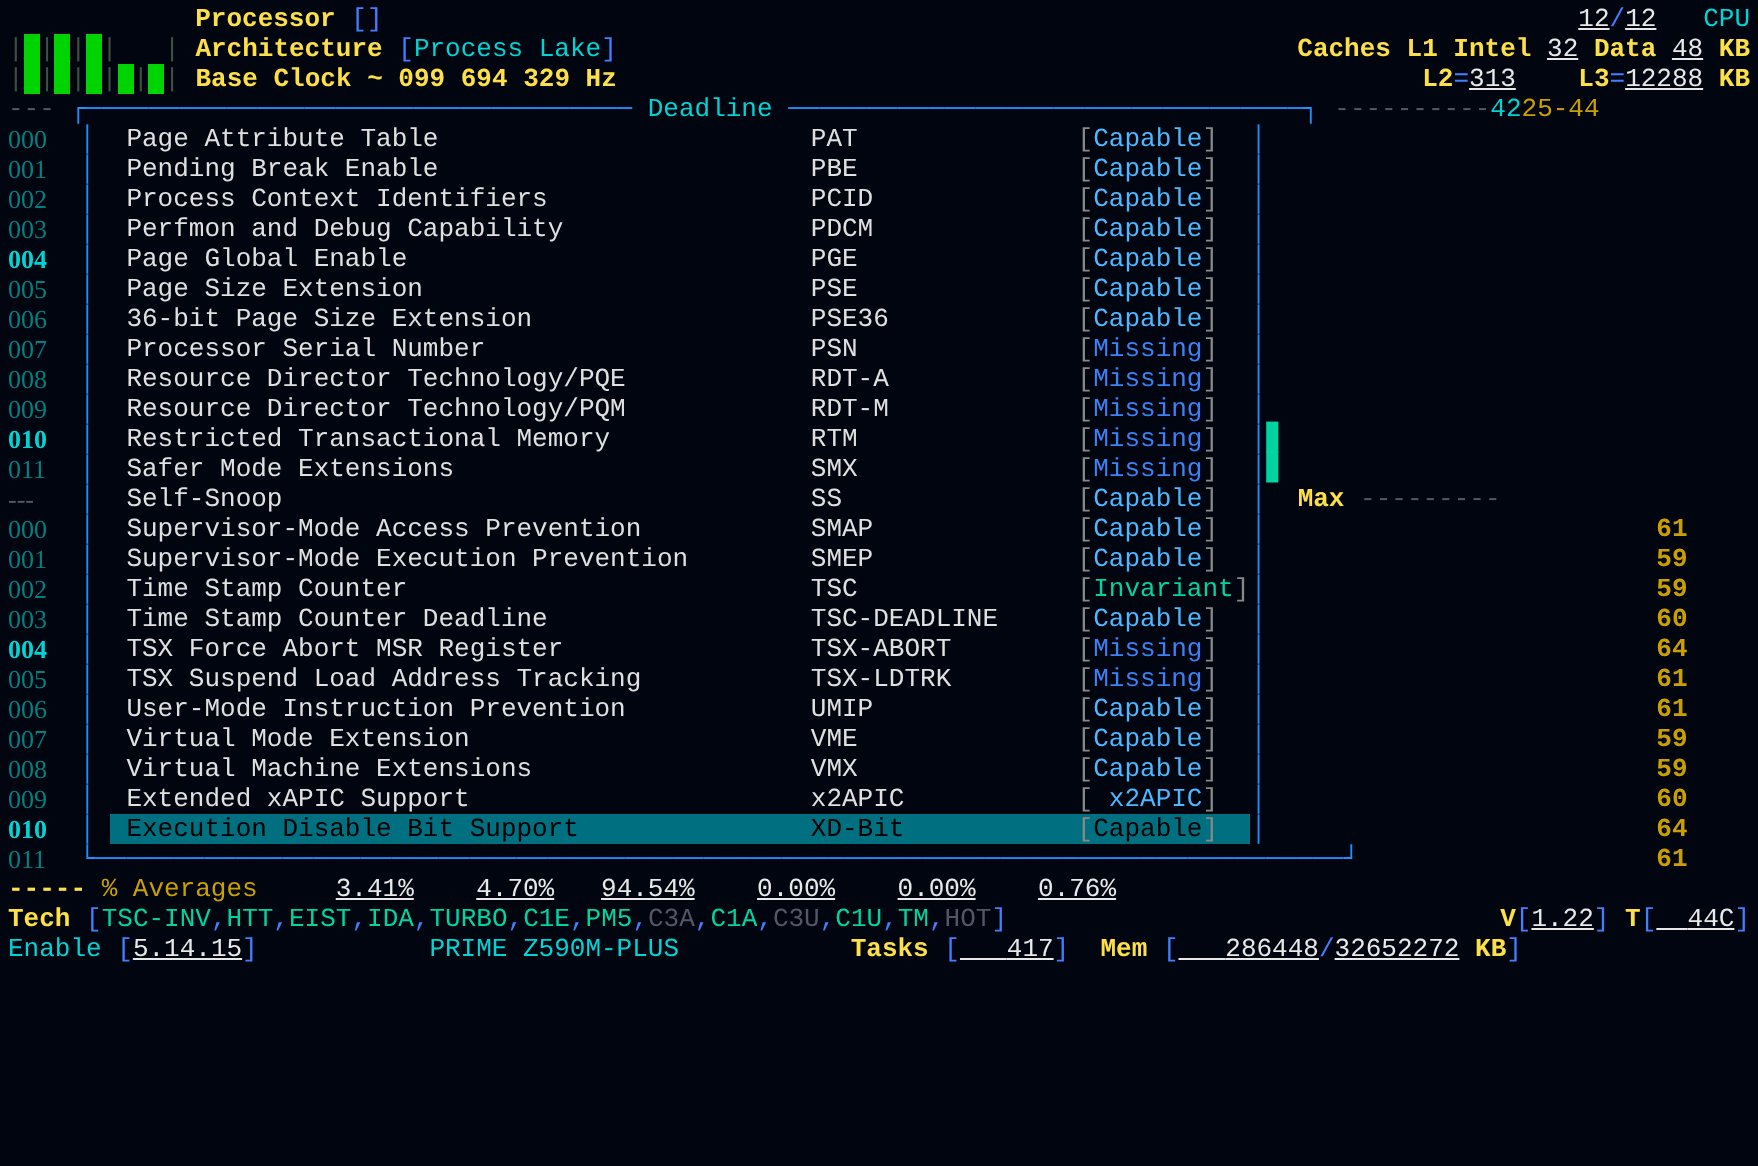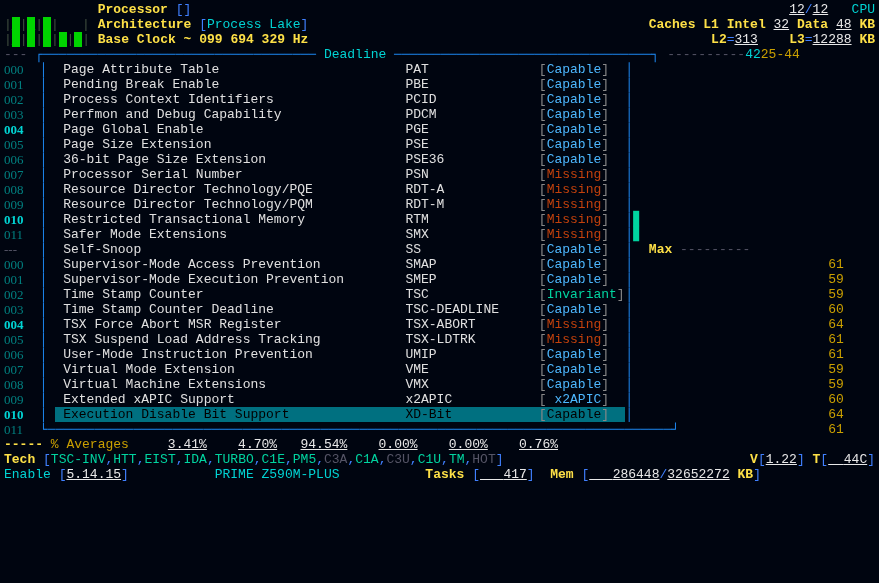--- a/index.html
+++ b/index.html
@@ -24,29 +24,29 @@
 .dim { color: #556; }
 .bar-on { background: #00d400; color: #00d400; }
 .bar-off { color: #405040; }
 .line-num { color: #008080; width: 28px; display: inline-block; font-family: Liberation Serif, serif; }
 .line-num.bold { color: #00d4d4; font-weight: bold; }
 .feat-name { color: #e0e0e0; width: 350px; display: inline-block; }
 .feat-code { color: #e0e0e0; width: 110px; display: inline-block; text-align: left; }
 .feat-status { color: #888; width: 100px; display: inline-block; text-align: left; }
 .feat-status .bracket { color: #888; }
 .feat-status .cap { color: #4db8ff; }
-.feat-status .miss { color: #c2410c; }
+.feat-status .miss { color: #3b82f6; }
 .feat-status .inv { color: #00d4a0; }
 .feat-status .x2 { color: #4db8ff; }
 .box-border { color: #1e90ff; }
 .box-title { color: #00d4d4; }
 .highlight-row { background: #007080; }
 .highlight-row .feat-name, .highlight-row .feat-code { color: #000; }
 .highlight-row .feat-status, .highlight-row .feat-status .cap { color: #000; background: #007080; }
-.temp { color: #caa000; display: inline-block; width: 30px; text-align: right; }
+.temp { color: #caa000; display: inline-block; width: 30px; text-align: right; font-weight: bold; }
 .gauge-mark { color: #00d4a0; }
 .status-bar { }
 </style>
 </head>
 <body>
 
 <div class="row">
   <span>            </span>
   <span class="yellow">Processor</span>
   <span> </span><span class="blue">[</span>

